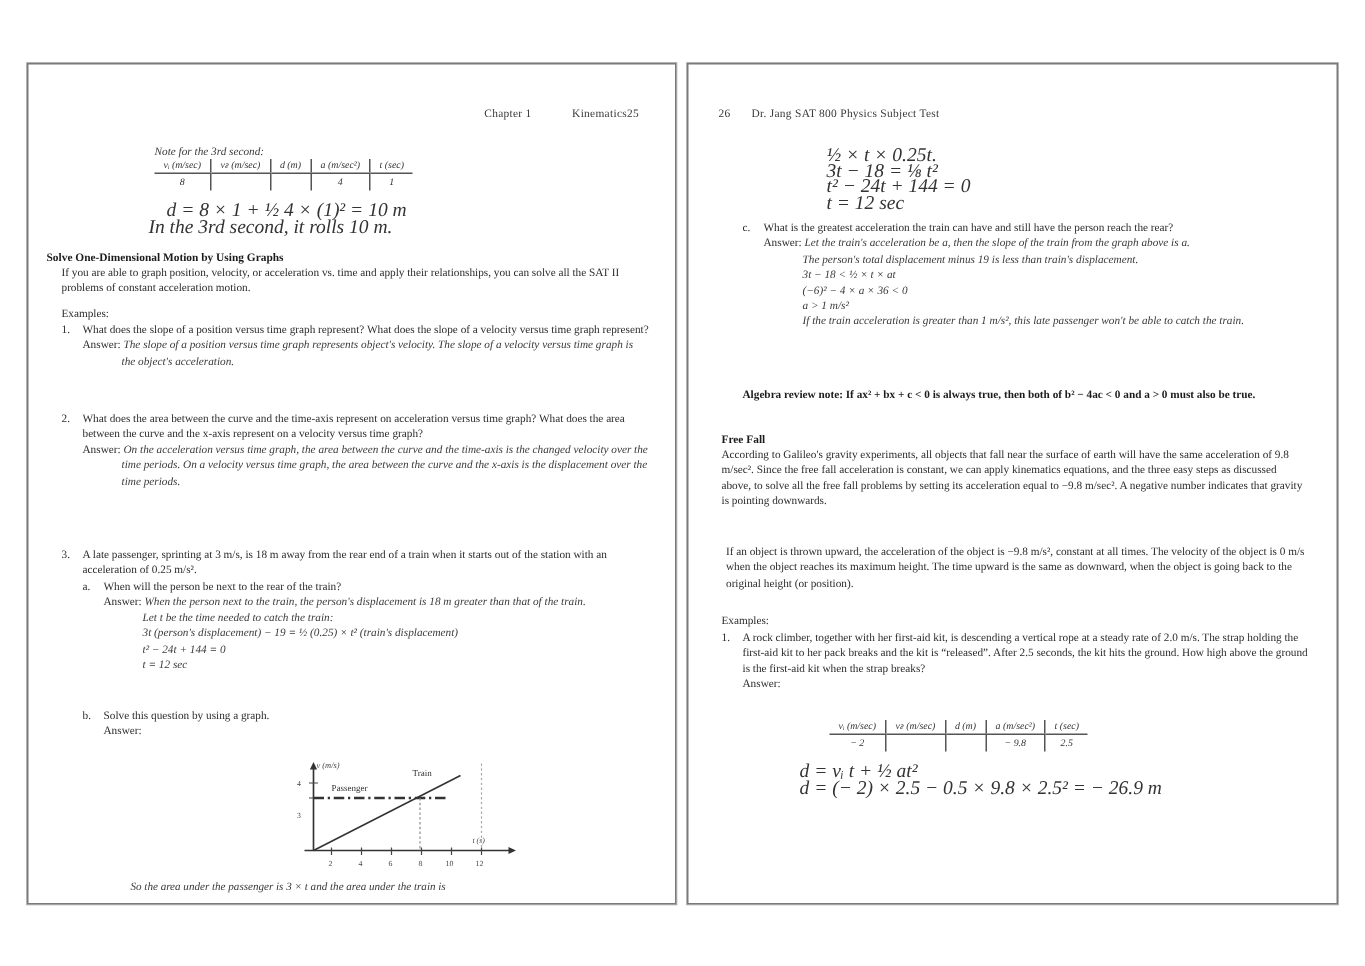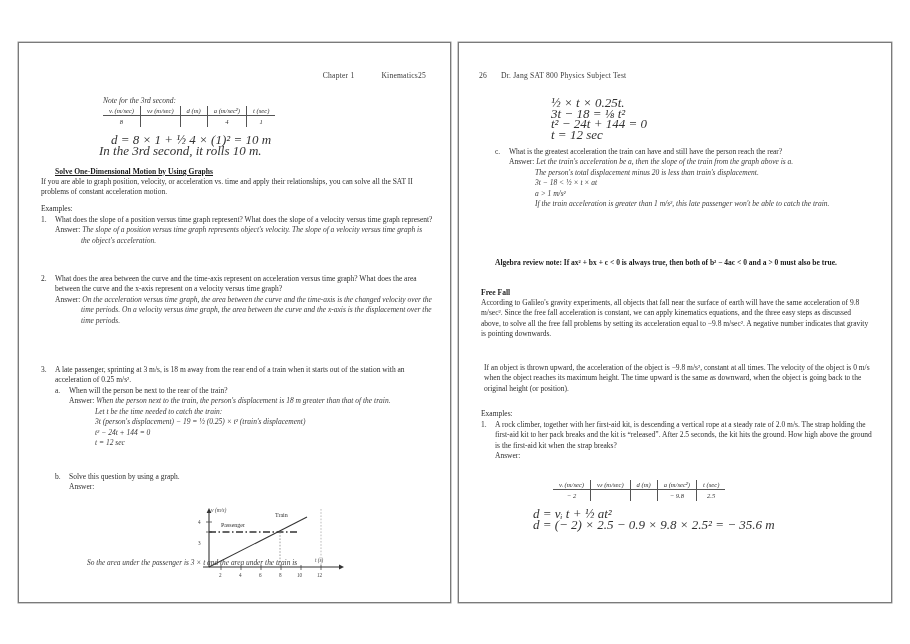--- a/index.html
+++ b/index.html
@@ -111,21 +111,21 @@
               <td>4</td>
               <td>1</td>
             </tr>
           </tbody>
         </table>
       </div>
 
       <div class="body mono-eq" style="left:80px;top:92px;width:300px;margin-left:12px;">d = 8 × 1 + ½ 4 × (1)² = 10 m</div>
       <div class="body mono-eq" style="left:80px;top:103px;width:300px;">In the 3rd second, it rolls 10 m.</div>
 
-      <div class="body head" style="left:36px;top:124px;width:390px;text-decoration:underline;">Solve One-Dimensional Motion by Using Graphs</div>
+      <div class="body head" style="left:12px;top:124px;width:390px;">Solve One-Dimensional Motion by Using Graphs</div>
       <div class="body" style="left:22px;top:134px;width:390px;">If you are able to graph position, velocity, or acceleration vs. time and apply their relationships, you can solve all the SAT II problems of constant acceleration motion.</div>
 
       <div class="body" style="left:22px;top:161px;width:390px;">Examples:</div>
 
       <div class="body" style="left:22px;top:172px;width:392px;">
         <div class="li">
           <span class="marker">1.</span>
           <span>What does the slope of a position versus time graph represent? What does the slope of a velocity versus time graph represent?</span>
         </div>
         <div class="li" style="padding-left:14px;">
@@ -220,21 +220,21 @@
 
           <line x1="101" y1="27" x2="101" y2="62" stroke="#888" stroke-width="0.8" stroke-dasharray="1.6,1.6"></line>
 
           <line x1="142" y1="4" x2="142" y2="60" stroke="#aaa" stroke-width="0.8" stroke-dasharray="1.6,1.6"></line>
 
           <text x="42" y="22" font-family="Liberation Serif, serif" font-size="6" fill="#333">Passenger</text>
           <text x="96" y="12" font-family="Liberation Serif, serif" font-size="6" fill="#333">Train</text>
         </svg>
       </div>
 
-      <div class="capt" style="left:68px;top:515px;width:350px;">So the area under the passenger is 3 × t and the area under the train is</div>
+      <div class="capt" style="left:68px;top:543px;width:350px;">So the area under the passenger is 3 × t and the area under the train is</div>
 
     </div>
   </div>
 
   <div class="page page-right">
     <div class="page-inner">
 
       <div class="runhead runhead-right">
         <span class="pg">26</span><span>Dr. Jang SAT 800 Physics Subject Test</span>
       </div>
@@ -249,22 +249,23 @@
       <div class="body" style="left:36px;top:104px;width:378px;">
         <div class="li">
           <span class="marker">c.</span>
           <span>What is the greatest acceleration the train can have and still have the person reach the rear?</span>
         </div>
         <div style="padding-left:14px;">
           <div class="ans">
             <span class="lbl">Answer:</span>
             <span class="it">Let the train's acceleration be a, then the slope of the train from the graph above is a.</span>
           </div>
-          <div class="ind it">The person's total displacement minus 20 is less than train's displacement.</div>
+          <div class="ind it">The person's total displacement minus 19 is less than train's displacement.</div>
           <div class="ind it">3t − 18 &lt; ½ × t × at</div>
+          <div class="ind it">(−6)² − 4 × a × 36 &lt; 0</div>
           <div class="ind it">a &gt; 1 m/s²</div>
           <div class="ind it">If the train acceleration is greater than 1 m/s², this late passenger won't be able to catch the train.</div>
         </div>
       </div>
 
       <div class="body bd" style="left:36px;top:215px;width:378px;">Algebra review note: If  ax² + bx + c &lt; 0 is always true, then both of b² − 4ac &lt; 0 and a &gt; 0 must also be true.</div>
 
       <div class="body head" style="left:22px;top:245px;width:390px;">Free Fall</div>
       <div class="body" style="left:22px;top:255px;width:390px;">According to Galileo's gravity experiments, all objects that fall near the surface of earth will have the same acceleration of 9.8 m/sec². Since the free fall acceleration is constant, we can apply kinematics equations, and the three easy steps as discussed above, to solve all the free fall problems by setting its acceleration equal to −9.8 m/sec². A negative number indicates that gravity is pointing downwards.</div>
       <div class="body" style="left:25px;top:320px;width:390px;">If an object is thrown upward, the acceleration of the object is −9.8 m/s², constant at all times. The velocity of the object is 0 m/s when the object reaches its maximum height. The time upward is the same as downward, when the object is going back to the original height (or position).</div>
@@ -299,19 +300,19 @@
               <td></td>
               <td>− 9.8</td>
               <td>2.5</td>
             </tr>
           </tbody>
         </table>
       </div>
 
       <div class="body mono-eq" style="left:74px;top:466px;width:330px;">
         <div>d = vᵢ t + ½ at²</div>
-        <div>d = (− 2) × 2.5 − 0.9 × 9.8 × 2.5² = − 35.6 m</div>
+        <div>d = (− 2) × 2.5 − 0.5 × 9.8 × 2.5² = − 26.9 m</div>
       </div>
 
     </div>
   </div>
 
 </div>
 
 </body></html>

